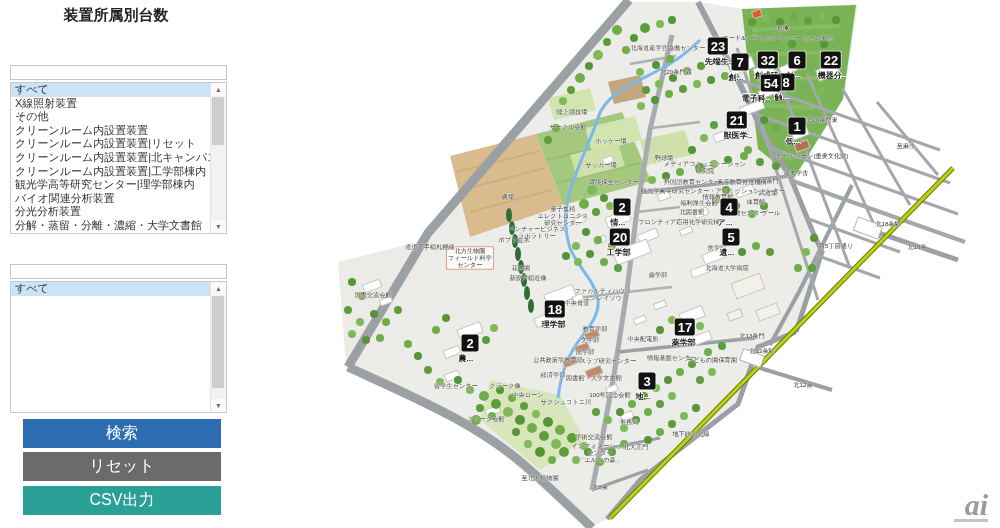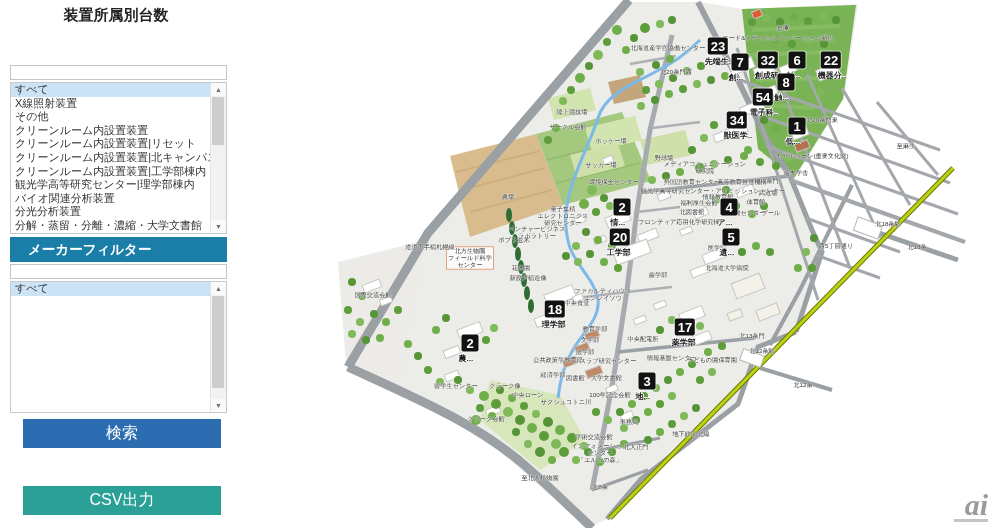--- a/index.html
+++ b/index.html
@@ -440,26 +440,26 @@
         <span class="lbl">創...</span>
       </div>
       <div class="badge" style="left: 831px; top: 60px;">
         <span class="num">22</span>
         <span class="lbl">機器分..</span>
       </div>
       <div class="badge" style="left: 786px; top: 82px;">
         <span class="num">8</span>
         <span class="lbl">触...</span>
       </div>
-      <div class="badge" style="left: 763px; top: 97px;">
+      <div class="badge" style="left: 763px; top: 83px; padding-left: 16px;">
         <span class="num">54</span>
         <span class="lbl">電子科..</span>
       </div>
       <div class="badge" style="left: 737px; top: 120px;">
-        <span class="num">34</span>
+        <span class="num">21</span>
         <span class="lbl">獣医学..</span>
       </div>
       <div class="badge" style="left: 797px; top: 126px;">
         <span class="num">1</span>
         <span class="lbl">低...</span>
       </div>
       <div class="badge" style="left: 622px; top: 207px;">
         <span class="num">2</span>
         <span class="lbl">情...</span>
       </div>
@@ -513,33 +513,33 @@
         <div class="opt">分解・蒸留・分離・濃縮・大学文書館</div>
         <div class="opt">分離分析装置</div>
       </div>
     <div class="sb">
       <div class="ar up">▲</div>
       <div class="th" style="top:14px;height:48px"></div>
       <div class="ar dn">▼</div>
     </div>
   </div>
 
-  <div class="panel-header" id="mak-header">メーカーフィルター</div>
   <input class="filter-input" id="mak-input" value="" style="">
   <div class="listbox" id="mak-list">
     <div class="items" id="mak-items">
         <div class="opt selected">すべて</div>
       </div>
     <div class="sb">
       <div class="ar up">▲</div>
       <div class="th" style="top:14px;height:92px"></div>
       <div class="ar dn">▼</div>
     </div>
   </div>
 
   <button class="btn" id="btn-search">検索</button>
+  <button class="btn" id="btn-reset">リセット</button>
   <button class="btn" id="btn-csv">CSV出力</button>
 </aside>
 
 <div class="watermark">
   <div class="ai">ai</div>
   <div class="bar"></div>
 </div>
 
 </body></html>

